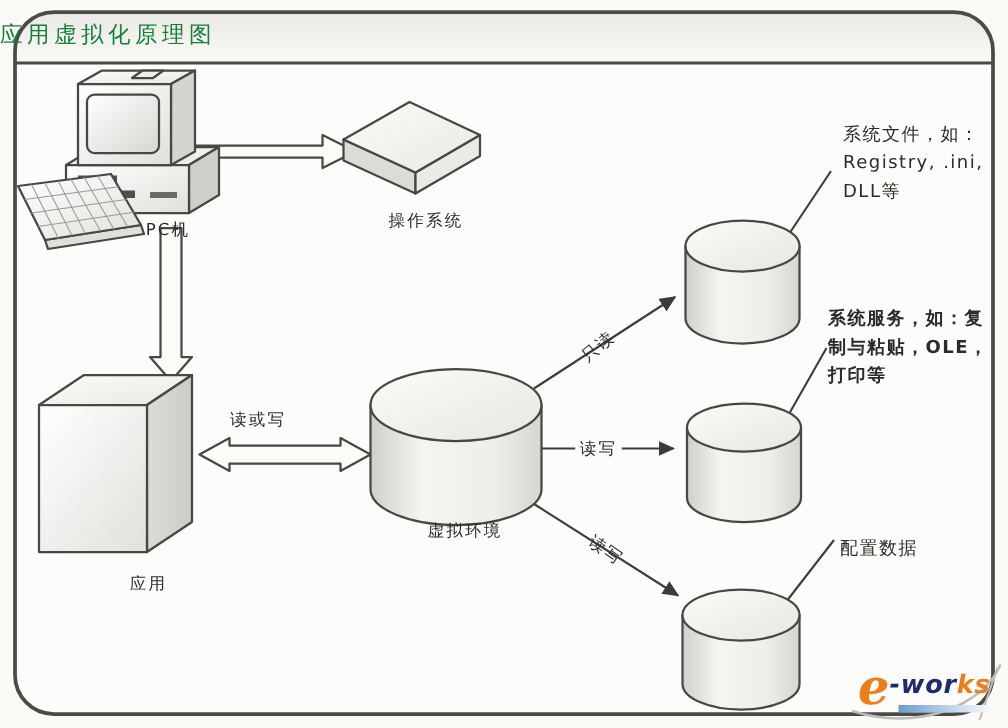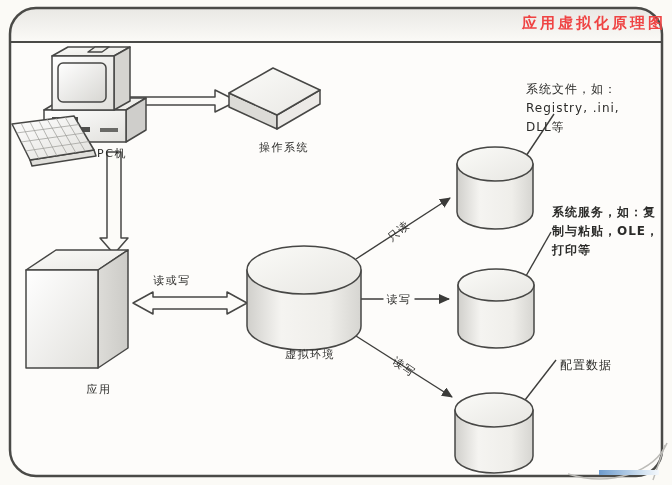--- a/index.html
+++ b/index.html
@@ -19,23 +19,23 @@
   .lbl {
     position:absolute;
     font-size:11px;
     letter-spacing:1.5px;
     color:#2b2b29;
     white-space:nowrap;
     transform:translate(-50%,-50%) rotate(var(--r,0deg));
   }
   .title {
     position:absolute; left:0; right:6px; top:14px;
-    text-align:right;
-    font-size:15px; font-weight:bold; letter-spacing:3px;
-    color:#ef4444;
+    text-align:left;
+    font-size:15px; font-weight:normal; letter-spacing:3px;
+    color:#15803d;
   }
   .edge-label-mid { background:#fdfcfa; padding:0 3px; }
   .ann {
     position:absolute;
     font-size:12px; line-height:19px; letter-spacing:1px;
     white-space:pre-line;
     color:#2b2b29;
   }
   .logo { position:absolute; left:566px; top:439px; width:106px; height:45px; }
   .logo-swoosh { position:absolute; left:0; top:0; }
@@ -179,27 +179,30 @@
 <div class="lbl" style="left:112px; top:153px;">PC机</div>
 <div class="lbl" style="left:284px; top:147px;text-align:right;">操作系统</div>
 <div class="lbl" style="left:99px; top:389px;">应用</div>
 <div class="lbl" style="left:310px; top:354px;">虚拟环境</div>
 
 <div class="lbl" style="left:172px; top:280px;">读或写</div>
 <div class="lbl" style="left:399px; top:231px; --r:-40deg;">只读</div>
 <div class="lbl edge-label-mid" style="left:399px; top:299px;">读写</div>
 <div class="lbl" style="left:404px; top:367px; --r:34deg;">读写</div>
 
-<div class="ann" style="left:526px; top:80px; width:110px;">系统文件，如：
+<div class="ann" style="left:562px; top:80px; width:110px;">系统文件，如：
 Registry, .ini,
 DLL等</div>
 <div class="ann" style="left:552px; top:203px; width:114px;font-weight:bold;">系统服务，如：复
 制与粘贴，OLE，
 打印等</div>
 <div class="ann" style="left:560px; top:356px; width:124px;">配置数据</div>
 
 <div class="logo">
   <svg class="logo-swoosh" width="106" height="45" viewBox="0 0 106 45">
     <path d="M2,35 Q34,45 64,35 Q92,25 101,4" stroke="#bcbbb7" stroke-width="1.6" fill="none"></path>
     <path d="M99,6 L87,41" stroke="#bcbbb7" stroke-width="1.4" fill="none"></path>
   </svg>
   <div class="logo-bar"></div>
+  <div class="logo-text">
+    <span class="logo-e">e</span><span class="logo-wor">-wor</span><span class="logo-ks">ks</span>
+  </div>
 </div>
 
 </body></html>

